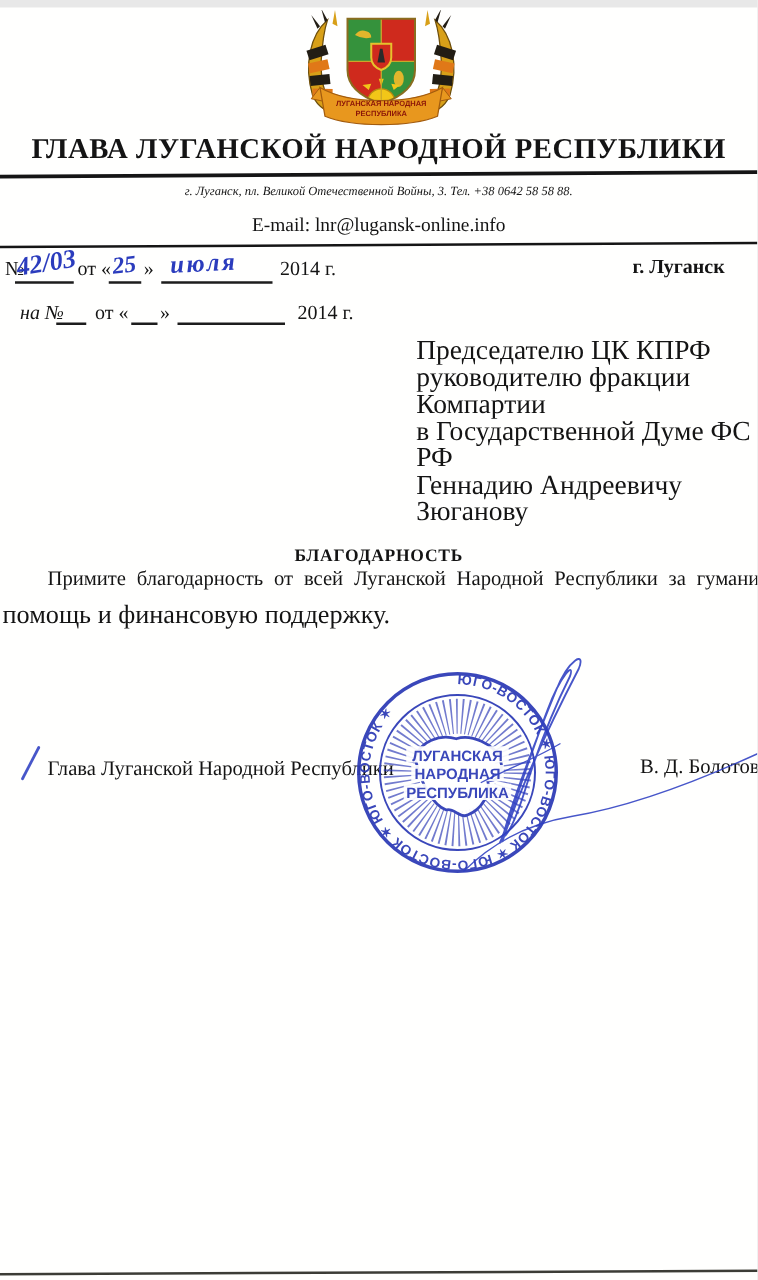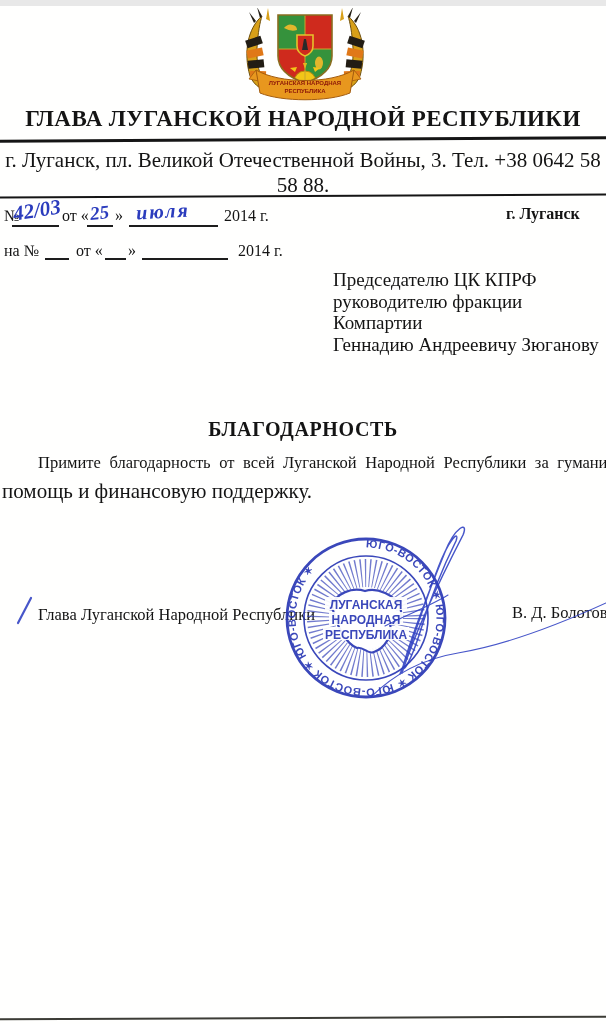--- a/index.html
+++ b/index.html
@@ -4,30 +4,30 @@
 <style>
   html,body{margin:0;padding:0;background:#e8e8e8;}
   .page{
     position:relative; width:606px; height:1024px; margin:6px auto;
     background:#fffffe; overflow:hidden;
     font-family:"Liberation Serif", serif; color:#141414;
   }
   .abs{position:absolute;}
   .center{left:0; width:606px; text-align:center;}
   .doc-title{top:100px; font-size:23px; font-weight:bold; letter-spacing:.4px;}
-  .addr{top:142px; font-size:21px;}
+  .addr{top:142px; font-size:10px;font-style:italic;}
   .email{top:166px; font-size:15.5px;}
   .rule{left:0; width:606px; background:#151515;}
   .rule1{top:132px; height:3px; transform:rotate(-.35deg);}
   .rule2{top:189px; height:2.4px; transform:rotate(-.3deg);}
   .printed{font-size:16px; white-space:nowrap;}
   .hand{color:#2b3cbd; font-style:italic; font-weight:bold; white-space:nowrap;}
   .uline{height:1.5px; background:#1d1d1d;}
-  .addressee{left:333px; top:263px; font-size:19px; line-height:21.5px;}
-  .heading{top:412px; font-size:20px; font-weight:bold; letter-spacing:.6px;text-align:center;}
+  .addressee{left:333px; top:263px; font-size:22px; line-height:21.5px;}
+  .heading{top:432px; font-size:14px; font-weight:bold; letter-spacing:.6px;text-align:center;}
   .body1{left:38px; top:447px; font-size:16.5px; word-spacing:4.5px; white-space:nowrap;}
   .body2{left:2px; top:473px; font-size:21px;}
   .sig-pos{left:38px; top:599px; font-size:16.5px; white-space:nowrap;}
   .sig-name{left:512px; top:597px; font-size:16.5px; white-space:nowrap;}
   .bottom-edge{left:-2px; top:1011px; width:612px; height:2px; background:#3c3c36; transform:rotate(-.25deg);}
   svg{display:block;}
   .overlay{left:0; top:0; pointer-events:none;}
 </style>
 </head>
 <body>
@@ -85,45 +85,47 @@
       <path d="M114,62 L121,71 L111,73 Z" fill="#e8971e" stroke="#a35c0e" stroke-width=".8"></path>
       <path d="M16,62 C40,76 90,76 114,62 L110,85 C88,94 42,94 20,85 Z" fill="#e8971e" stroke="#a35c0e" stroke-width="1"></path>
       <text x="65" y="77" text-anchor="middle" font-size="6" font-weight="bold" fill="#8b1508" font-family="Liberation Sans, sans-serif">ЛУГАНСКАЯ НАРОДНАЯ</text>
       <text x="65" y="85" text-anchor="middle" font-size="6" font-weight="bold" fill="#8b1508" font-family="Liberation Sans, sans-serif">РЕСПУБЛИКА</text>
     </g>
   </svg>
 
   <div class="abs center doc-title">ГЛАВА ЛУГАНСКОЙ НАРОДНОЙ РЕСПУБЛИКИ</div>
   <div class="abs rule rule1"></div>
   <div class="abs center addr">г. Луганск, пл. Великой Отечественной Войны, 3. Тел. +38 0642 58 58 88.</div>
+  <div class="abs center email">E-mail: lnr@lugansk-online.info</div>
   <div class="abs rule rule2"></div>
 
   <span class="abs printed" style="left:4px; top:201px;">№</span>
   <span class="abs hand" style="left:13px; top:192px; font-size:21px; transform:rotate(-9deg);">42/03</span>
   <div class="abs uline" style="left:12px; top:219px; width:47px;"></div>
   <span class="abs printed" style="left:62px; top:201px;">от «</span>
   <span class="abs hand" style="left:90px; top:196px; font-size:19px; transform:rotate(-6deg);">25</span>
   <div class="abs uline" style="left:87px; top:219px; width:26px;"></div>
   <span class="abs printed" style="left:115px; top:201px;">»</span>
   <span class="abs hand" style="left:136px; top:194px; font-size:20px; letter-spacing:2px; transform:rotate(-3deg);">июля</span>
   <div class="abs uline" style="left:129px; top:219px; width:89px;"></div>
   <span class="abs printed" style="left:224px; top:201px;">2014 г.</span>
   <span class="abs printed" style="left:506px; top:199px;font-weight:bold;">г. Луганск</span>
 
-  <span class="abs printed" style="left:4px; top:236px;">на №</span>
+  <span class="abs printed" style="left:16px; top:236px;font-style:italic;">на №</span>
   <div class="abs uline" style="left:45px; top:252px; width:24px;"></div>
   <span class="abs printed" style="left:76px; top:236px;">от «</span>
   <div class="abs uline" style="left:105px; top:252px; width:21px;"></div>
   <span class="abs printed" style="left:128px; top:236px;">»</span>
   <div class="abs uline" style="left:142px; top:252px; width:86px;"></div>
   <span class="abs printed" style="left:238px; top:236px;">2014 г.</span>
 
   <div class="abs addressee">
     <div>Председателю ЦК КПРФ</div>
     <div>руководителю фракции Компартии</div>
+    <div>в Государственной Думе ФС РФ</div>
     <div>Геннадию Андреевичу Зюганову</div>
   </div>
 
   <div class="abs center heading">БЛАГОДАРНОСТЬ</div>
   <div class="abs body1">Примите благодарность от всей Луганской Народной Республики за гуманитарную</div>
   <div class="abs body2">помощь и финансовую поддержку.</div>
 
   <div class="abs sig-pos">Глава Луганской Народной Республики</div>
   <div class="abs sig-name">В. Д. Болотов</div>
 

